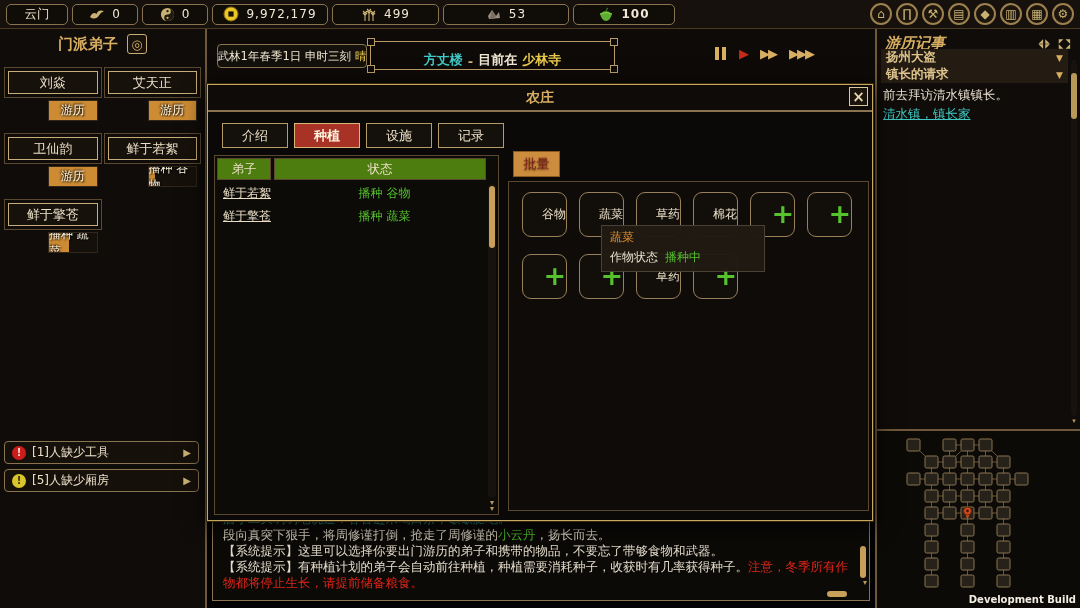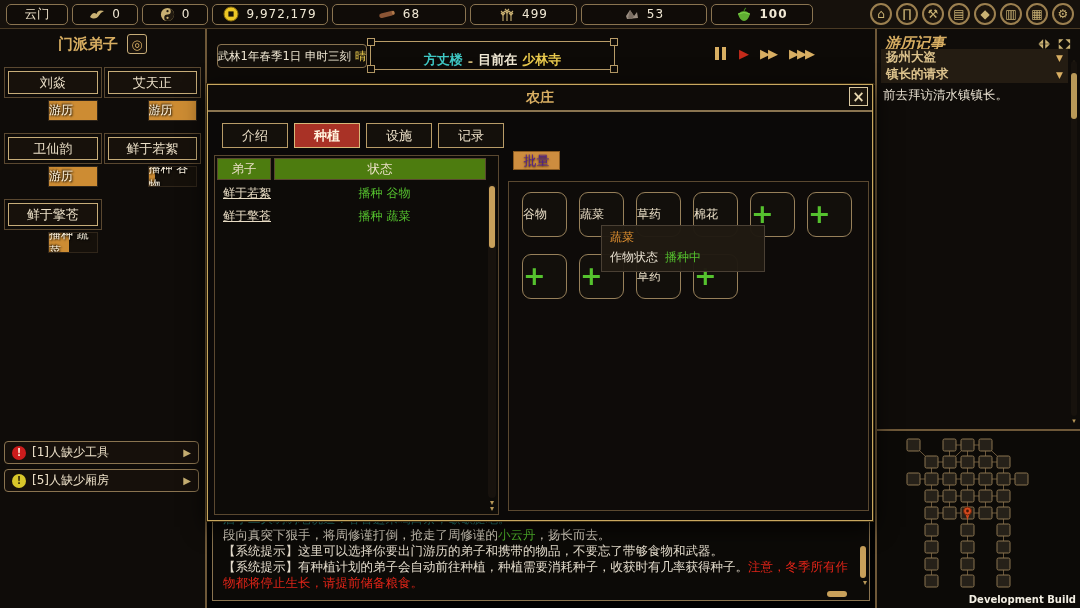--- a/index.html
+++ b/index.html
@@ -23,21 +23,21 @@
         border-right:2px solid #6e5838;box-sizing:border-box;}
   .lp-head{height:30px;display:flex;align-items:center;justify-content:center;gap:9px;
            color:#d8ae62;font-weight:bold;font-size:15px;}
   .eye{width:18px;height:18px;border:1px solid #c7ad79;border-radius:3px;display:flex;
        align-items:center;justify-content:center;color:#d8ae62;font-size:13px;background:#18120c;}
   #dlist{padding:12px 8px;display:grid;grid-template-columns:1fr 1fr;gap:16px 10px;}
   .dcard{display:flex;flex-direction:column;}
   .dname{height:21px;border:1px solid #c7ad79;box-shadow:0 0 0 3px #0f0c09,0 0 0 4px #5a4830;
          background:#17110b;color:#ece0c8;font-size:13px;display:flex;align-items:center;justify-content:center;}
   .dbadge{height:19px;margin-top:6px;position:relative;background:#15100a;border:1px solid #30261a;
-          overflow:hidden;display:flex;align-items:center;margin-left:40px;}
+          overflow:hidden;display:flex;align-items:center;justify-content:center;margin-left:40px;}
   .dfill{position:absolute;left:0;top:0;bottom:0;background:#cd8c33;}
   .dbtext{position:relative;font-size:12px;color:#fff6e2;text-shadow:1px 1px 2px #000,-1px -1px 2px #000;}
   #wlist{position:absolute;left:4px;right:6px;top:412px;display:flex;flex-direction:column;gap:5px;}
   .warn{height:21px;border:1px solid #8a7450;border-radius:4px;background:#16100b;display:flex;
         align-items:center;gap:6px;padding:0 7px;font-size:12px;color:#ece0c8;}
   .wic{width:14px;height:14px;border-radius:50%;display:flex;align-items:center;justify-content:center;
        font-size:10px;font-weight:bold;flex:none;}
   .wic.red{background:#cc1c1c;color:#ffe2d2;}
   .wic.yellow{background:#d8c62a;color:#3a3008;}
   .warr{margin-left:auto;color:#c9b173;font-size:10px;}
@@ -83,27 +83,27 @@
   .thead{display:flex;gap:3px;padding:2px;height:22px;box-sizing:content-box;}
   .th{border:1px solid #5a4830;background:#4d7c0f;display:flex;align-items:center;justify-content:center;
       font-size:12.5px;color:#ece0c8;}
   .th.c1{width:52px;} .th.c2{flex:1;margin-right:10px;}
   .trow{display:flex;height:23px;align-items:center;}
   .td1{width:68px;padding-left:8px;font-size:12px;color:#e8dcc4;text-decoration:underline;white-space:nowrap;}
   .td2{flex:1;text-align:center;color:#55c22e;font-size:12px;margin-right:20px;}
   .tscroll{position:absolute;right:2px;top:28px;width:8px;bottom:16px;background:#17120d;border-radius:4px;}
   .tthumb{position:absolute;top:2px;left:1px;width:6px;height:62px;background:#c8a05a;border-radius:3px;}
   .tchev{position:absolute;bottom:2px;right:2px;color:#b89858;font-size:8px;line-height:6px;text-align:center;width:8px;}
-  #batch{position:absolute;left:305px;top:66px;width:47px;height:19px;background:#cd8d3f;border:1px solid #8a5a20;
-         color:#4c1d95;font-size:13px;display:flex;align-items:center;justify-content:center;
+  #batch{position:absolute;left:305px;top:66px;width:47px;height:26px;background:#cd8d3f;border:1px solid #8a5a20;
+         color:#7f1d1d;font-size:13px;display:flex;align-items:center;justify-content:center;
          text-shadow:0 1px 2px #402800;box-sizing:border-box;}
   #grid{position:absolute;left:300px;top:96px;width:361px;height:330px;border:1px solid #5a4830;
         background:#0e0b09;box-sizing:border-box;}
   .tile{position:absolute;width:45px;height:45px;border:1px solid #97805a;border-radius:9px;background:#120f0b;
-        display:flex;align-items:center;justify-content:flex-start;box-sizing:border-box;}
+        display:flex;align-items:center;justify-content:flex-end;box-sizing:border-box;}
   .tile .lab{font-size:12px;color:#ece0c8;}
   .tile .plus{font-size:27px;color:#55c22e;font-weight:bold;line-height:1;margin-top:-3px;}
   #tooltip{position:absolute;left:393px;top:140px;width:164px;background:rgba(32,26,18,.97);
            border:1px solid #4a4034;z-index:20;padding:3px 8px 5px;box-sizing:border-box;}
   .tt1{font-size:12px;color:#e09030;margin-bottom:3px;}
   .tt2{font-size:12px;color:#e8e0d0;}
   .tt2 .state{color:#55c22e;margin-left:7px;}
   
   #right{position:absolute;left:875px;top:29px;width:205px;height:579px;background:#0f0c09;
          border-left:2px solid #6e5838;box-sizing:border-box;}
@@ -154,31 +154,20 @@
       </div>
       <div class="res-box" style="width: 116px;">
         <span class="ric">
           <svg width="16" height="16" viewBox="0 0 16 16">
             <circle cx="8" cy="8" r="7" fill="#ecc625" stroke="#8a6d10"></circle>
             <rect x="5.4" y="5.4" width="5.2" height="5.2" fill="#171208"></rect>
           </svg>
         </span>
         <span class="val">9,972,179</span>
       </div>
-      <div class="res-box" style="width: 134px;">
-        <span class="ric">
-          <svg width="18" height="14" viewBox="0 0 18 14">
-            <g transform="rotate(-14 9 7)">
-              <rect x="1" y="5" width="15" height="4.6" rx="2.3" fill="#8a5535"></rect>
-              <ellipse cx="15.4" cy="7.3" rx="1.4" ry="2.1" fill="#b07a4a"></ellipse>
-            </g>
-          </svg>
-        </span>
-        <span class="val">68</span>
-      </div>
       <div class="res-box" style="width: 107px;">
         <span class="ric">
           <svg width="16" height="16" viewBox="0 0 16 16" fill="none" stroke="#c9b173" stroke-width="1.1">
             <path d="M4 15 V6 M8 15 V4 M12 15 V6"></path>
             <path d="M4 7 l-2 -2 M4 9 l-2 -2 M4 7 l2 -2 M4 9 l2 -2 M8 5 l-2 -2 M8 7 l-2 -2 M8 5 l2 -2 M8 7 l2 -2 M12 7 l-2 -2 M12 9 l-2 -2 M12 7 l2 -2 M12 9 l2 -2"></path>
           </svg>
         </span>
         <span class="val">499</span>
       </div>
       <div class="res-box" style="width: 126px;">
@@ -411,21 +400,21 @@
   </div>
   <div id="journal">
       <div class="jtitle">
         <span>扬州大盗</span>
         <span class="jtri">▼</span>
       </div>
       <div class="jtitle">
         <span>镇长的请求</span>
         <span class="jtri">▼</span>
       </div>
-      <div class="jbody"><span>前去拜访清水镇镇长。</span></div>
+      <div class="jbody"><span>前去拜访清水镇镇长。</span><a class="jlink">清水镇，镇长家</a></div>
     </div>
   <div class="rchevs">▴<br>▴</div>
   <div class="rtrack"></div>
   <div class="rthumb"></div>
   <div class="rchevb">▾</div>
   <div id="minimap"><svg width="205" height="175">
         <line x1="72.5" y1="14" x2="90.5" y2="14" stroke="#6a563a" stroke-width="1"></line>
         <line x1="72.5" y1="14" x2="72.5" y2="31" stroke="#6a563a" stroke-width="1"></line>
         <line x1="90.5" y1="14" x2="108.5" y2="14" stroke="#6a563a" stroke-width="1"></line>
         <line x1="90.5" y1="14" x2="90.5" y2="31" stroke="#6a563a" stroke-width="1"></line>

